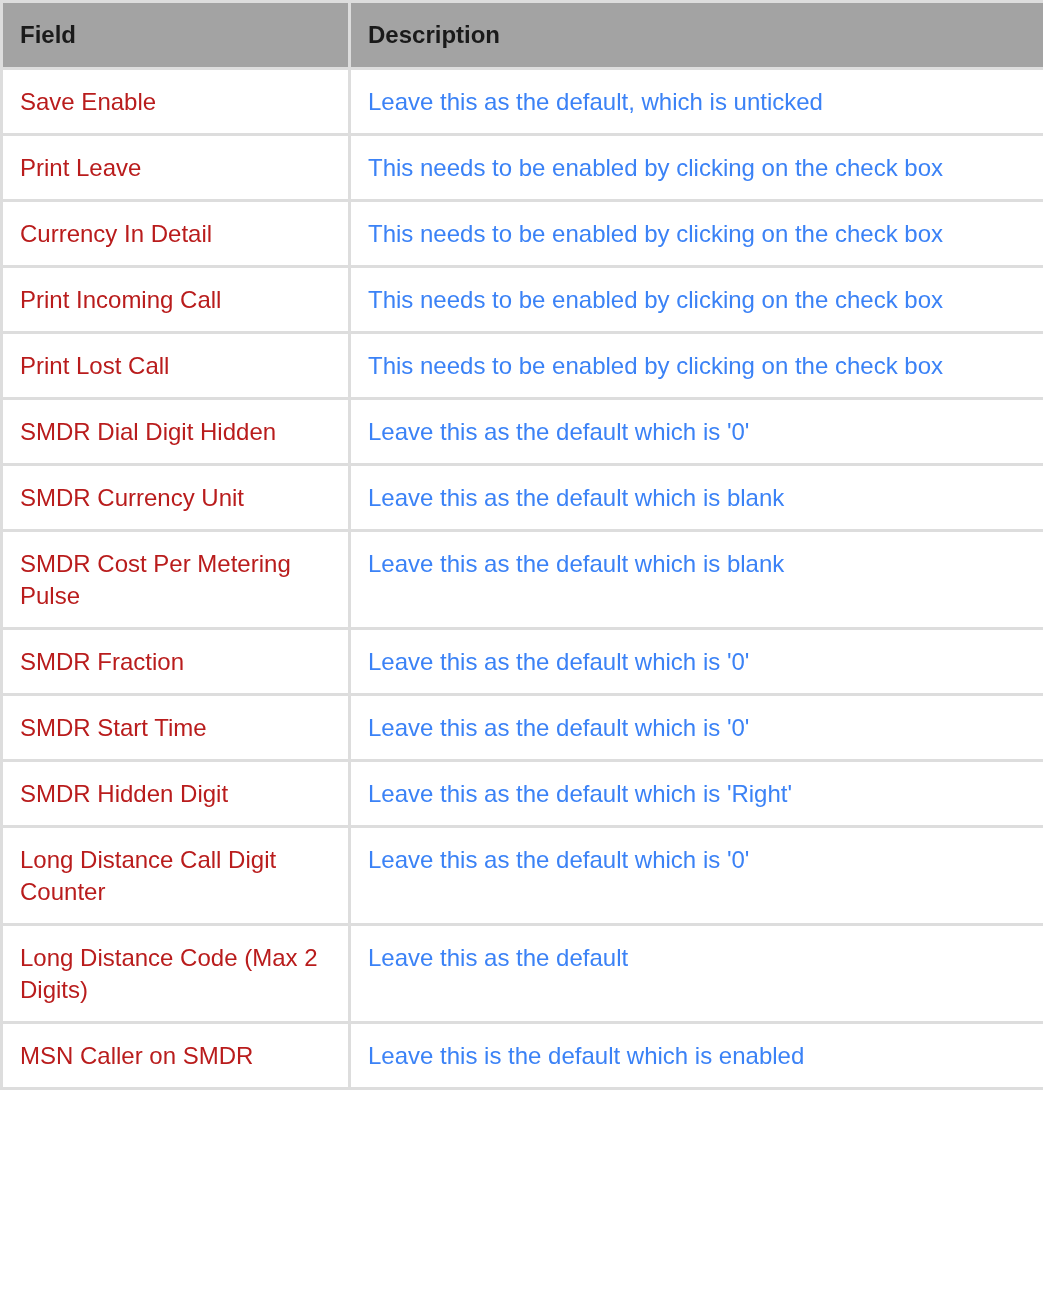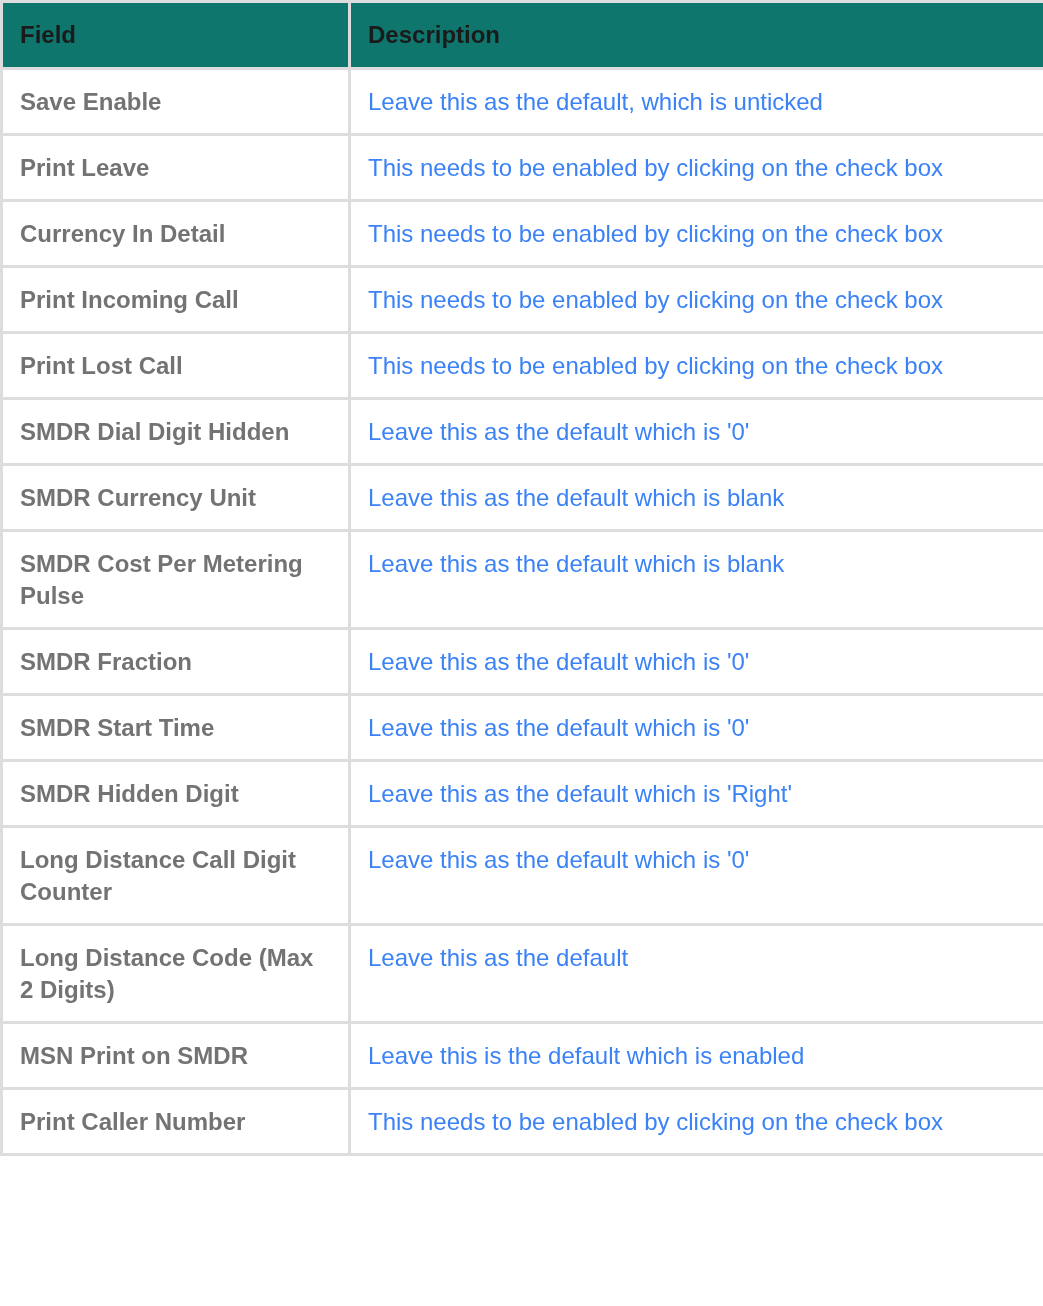--- a/index.html
+++ b/index.html
@@ -24,30 +24,30 @@
     table.fields th,
     table.fields td {
       border: 3px solid #dddddd;
       padding: 16px 16px 15px 17px;
       vertical-align: top;
       font-size: 24px;
       line-height: 32px;
       text-align: left;
     }
     table.fields thead th {
-      background: #0f766e;
+      background: #a3a3a3;
       font-weight: bold;
       color: #1a1a1a;
       height: 32px;
       padding-top: 16px;
       padding-bottom: 16px;
     }
     table.fields td.field-cell {
-      font-weight: bold;
-      color: #737373;
+      font-weight: normal;
+      color: #b91c1c;
     }
     table.fields td.desc-cell {
       font-weight: normal;
       color: #3b82f6;
     }
     table.fields tbody td {
       height: 32px;
     }
   </style>
 </head>
@@ -111,21 +111,17 @@
     </tr>
     <tr>
       <td class="field-cell">Long Distance Call Digit Counter</td>
       <td class="desc-cell">Leave this as the default which is '0'</td>
     </tr>
     <tr>
       <td class="field-cell">Long Distance Code (Max 2 Digits)</td>
       <td class="desc-cell">Leave this as the default</td>
     </tr>
     <tr>
-      <td class="field-cell">MSN Print on SMDR</td>
+      <td class="field-cell">MSN Caller on SMDR</td>
       <td class="desc-cell">Leave this is the default which is enabled</td>
-    </tr>
-    <tr>
-      <td class="field-cell">Print Caller Number</td>
-      <td class="desc-cell">This needs to be enabled by clicking on the check box</td>
     </tr>
   </tbody>
 </table>
 
 </body></html>

